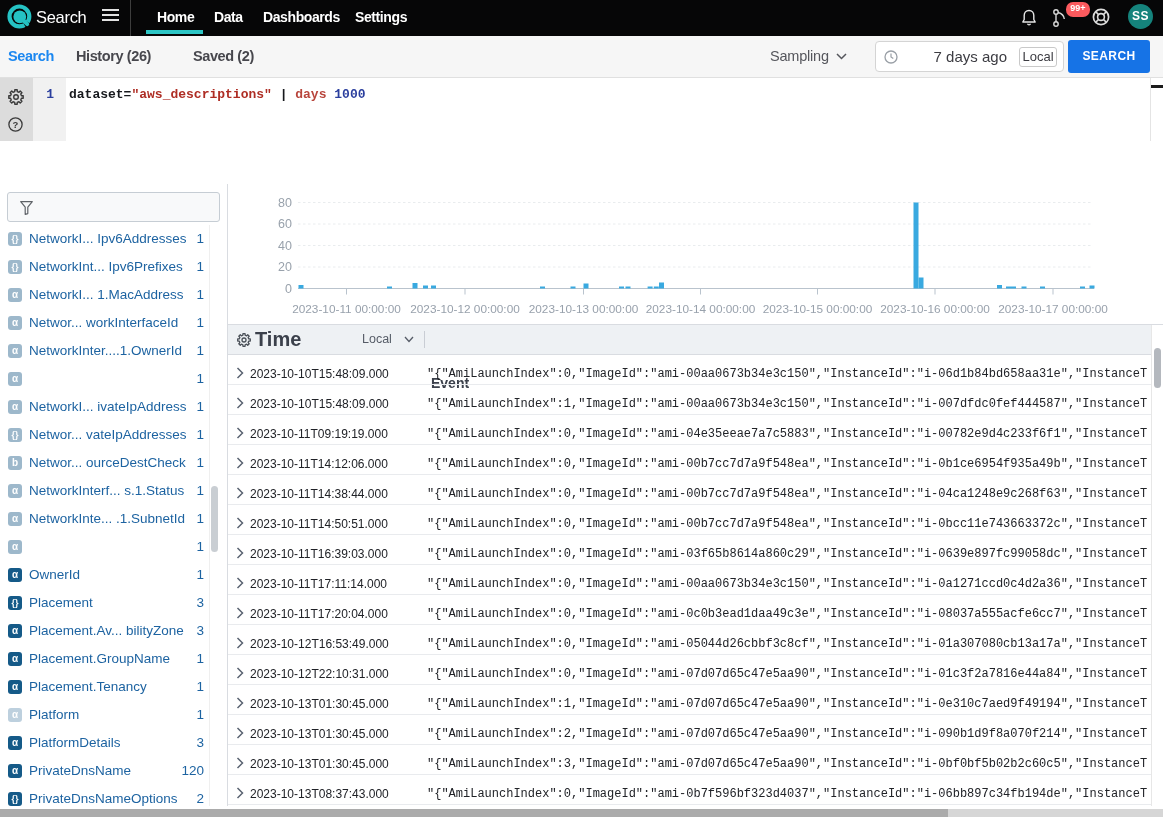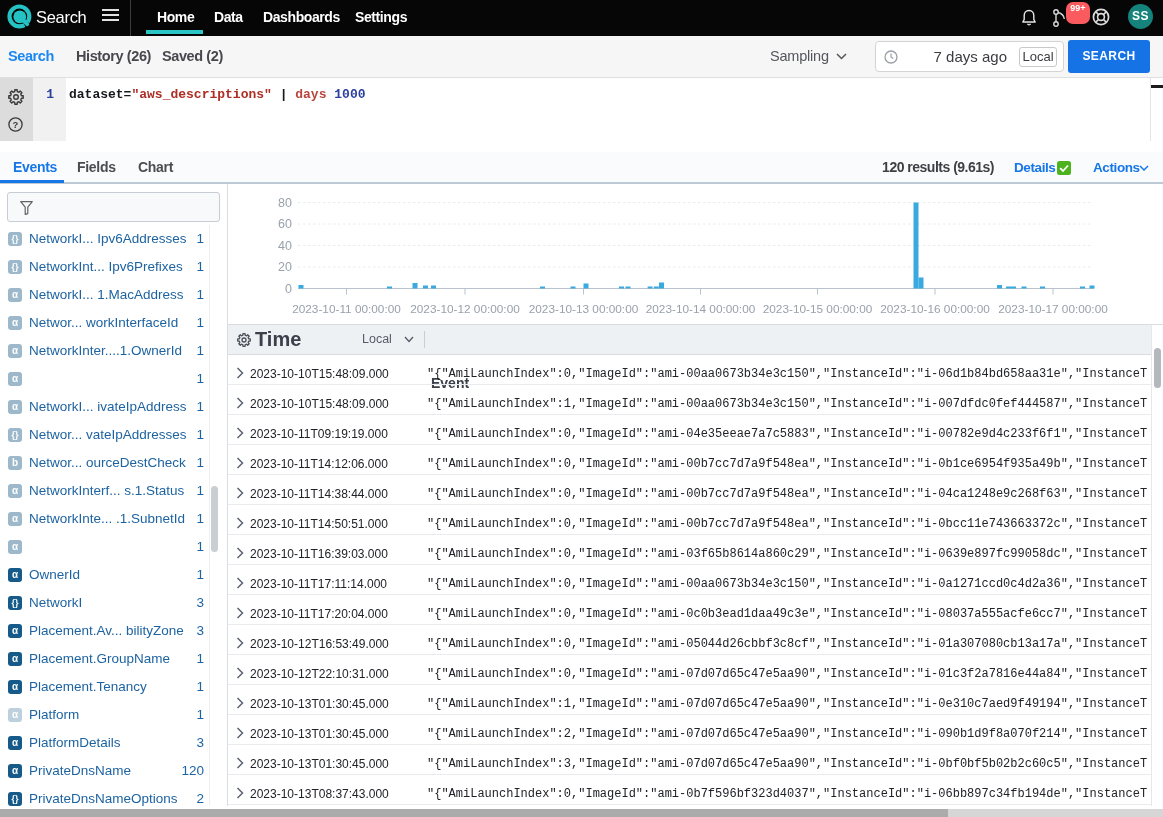--- a/index.html
+++ b/index.html
@@ -6,21 +6,21 @@
 html,body { width:1163px; height:817px; overflow:hidden; }
 #root { position:relative; width:1163px; height:817px; background:#fff; font-family:"Liberation Sans",sans-serif; }
 .abs { position:absolute; }
 
 
 #topbar { position:absolute; left:0; top:0; width:1163px; height:36px; background:#060607; }
 #topbar .brand { position:absolute; left:36px; top:0; line-height:35px; font-size:16.5px; letter-spacing:-0.3px; color:#fff; }
 #topbar .navitem { position:absolute; top:0; line-height:34px; font-size:14px; font-weight:700; letter-spacing:-0.4px; color:#fff; }
 #nav-underline { position:absolute; left:146px; top:30px; width:57px; height:4px; background:#2cc5c5; }
 #hdr-sep { position:absolute; left:130px; top:0; width:1px; height:36px; background:#3d3d3d; }
-.badge { position:absolute; left:1066px; top:2px; width:24px; height:22px; background:#fb5a5e; border-radius:7px; color:#fff; font-size:9px; font-weight:700; text-align:center; line-height:13px; }
+.badge { position:absolute; left:1066px; top:2px; width:24px; height:15px; background:#fb5a5e; border-radius:7px; color:#fff; font-size:9px; font-weight:700; text-align:center; line-height:13px; }
 #avatar { position:absolute; left:1128px; top:4px; width:25px; height:25px; border-radius:50%; background:#15837c; color:#fff; font-size:12px; font-weight:700; text-align:center; line-height:25px; letter-spacing:0.5px; }
 
 
 #subbar { position:absolute; left:0; top:36px; width:1163px; height:42px; background:#f6f6f6; border-bottom:1px solid #e0e0e0; }
 #subbar .tab { position:absolute; top:0; line-height:41px; font-size:14.5px; font-weight:700; letter-spacing:-0.4px; color:#47474d; }
 #subbar .tab.active { color:#1b87f0; }
 #sampling { position:absolute; left:770px; top:0; line-height:41px; font-size:14.5px; letter-spacing:-0.2px; color:#55565c; }
 #timebox { position:absolute; left:875px; top:5px; width:189px; height:31px; background:#fff; border:1px solid #d4d4d4; border-radius:4px; }
 #tb-text { position:absolute; right:56px; top:0; line-height:29px; font-size:15px; color:#3c3c42; }
 #localbtn { position:absolute; left:143px; top:5px; width:38px; height:20px; border:1px solid #c9c9c9; border-radius:3px; font-size:13px; color:#3c3c42; text-align:center; line-height:18px; }
@@ -118,21 +118,21 @@
       <circle cx="9" cy="9" r="7.6" fill="none" stroke="#dcdcdc" stroke-width="1.7"></circle>
       <circle cx="9" cy="9" r="3.4" fill="none" stroke="#dcdcdc" stroke-width="1.6"></circle>
       <path d="M6.6 6.6 L4 4 M11.4 6.6 L14 4 M11.4 11.4 L14 14 M6.6 11.4 L4 14" stroke="#dcdcdc" stroke-width="1.6"></path>
     </svg>
     <div id="avatar">SS</div>
   </div>
 
   <div id="subbar">
     <div class="tab active" style="left:8px">Search</div>
     <div class="tab" style="left:76px">History (26)</div>
-    <div class="tab" style="left:162px">Saved (2)</div>
+    <div class="tab" style="left:193px">Saved (2)</div>
     <div id="sampling">Sampling</div>
     <svg class="abs" style="left:836px;top:17px" width="11" height="7" viewBox="0 0 11 7">
       <path d="M1 1 L5.5 5.5 L10 1" fill="none" stroke="#55565c" stroke-width="1.5"></path>
     </svg>
     <div id="timebox">
       <svg class="abs" style="left:8px;top:8px" width="14" height="14" viewBox="0 0 14 14">
         <circle cx="7" cy="7" r="6" fill="none" stroke="#999fa6" stroke-width="1.3"></circle>
         <path d="M7 3.5 L7 7 L9.3 8.6" fill="none" stroke="#999fa6" stroke-width="1.2"></path>
       </svg>
       <div id="tb-text">7 days ago</div>
@@ -152,37 +152,20 @@
         <text x="7.5" y="10.8" font-size="9.5" font-weight="700" fill="#3a3a3a" text-anchor="middle" font-family="Liberation Sans">?</text>
       </svg>
     </div>
     <div id="ed-gutter"></div>
     <div id="ed-ln">1</div>
     <div id="ed-code">dataset=<span class="str">"aws_descriptions"</span> | <span class="kw">days</span> <span class="num">1000</span></div>
     <div id="ed-rborder"></div>
     <div id="ed-mark"></div>
   </div>
 
-  <div id="tabrow">
-    <div class="rtab active" style="left:13px">Events</div>
-    <div id="ev-underline"></div>
-    <div class="rtab" style="left:77px">Fields</div>
-    <div class="rtab" style="left:138px">Chart</div>
-    <div id="results">120 results (9.61s)</div>
-    <div id="details">Details</div>
-    <div id="greencheck">
-      <svg width="14" height="14" viewBox="0 0 14 14">
-          <path d="M3.2 7.2 L6 10 L11 4.5" fill="none" stroke="#fff" stroke-width="1.8"></path>
-        </svg>
-    </div>
-    <div id="actions">Actions</div>
-    <svg class="abs" style="left:1139px;top:13px" width="10" height="6" viewBox="0 0 10 6">
-      <path d="M1 1 L5 5 L9 1" fill="none" stroke="#1777e8" stroke-width="1.5"></path>
-    </svg>
-  </div>
 
   <div id="sidebar">
     <div id="filterbox">
       <svg class="abs" style="left:12px;top:8px" width="13" height="14" viewBox="0 0 13 14">
         <path d="M0.7 0.7 L12.3 0.7 L7.8 6.2 L7.8 12.6 L5.2 13.4 L5.2 6.2 Z" fill="none" stroke="#5f6368" stroke-width="1.2" stroke-linejoin="round"></path>
       </svg>
     </div>
     <div class="frow" style="top:40.5px">
         <div class="ficon ic-l">
           <span style="font-size:9px">{}</span>
@@ -269,21 +252,21 @@
         <div class="ficon ic-d">
           <span style="font-size:10px">α</span>
         </div>
         <div class="fname">OwnerId</div>
         <div class="fcount">1</div>
       </div>
     <div class="frow" style="top:404.5px">
         <div class="ficon ic-d">
           <span style="font-size:9px">{}</span>
         </div>
-        <div class="fname">NetworkI</div>
+        <div class="fname">Placement</div>
         <div class="fcount">3</div>
       </div>
     <div class="frow" style="top:432.5px">
         <div class="ficon ic-d">
           <span style="font-size:10px">α</span>
         </div>
         <div class="fname">Placement.Av... bilityZone</div>
         <div class="fcount">3</div>
       </div>
     <div class="frow" style="top:460.5px">

